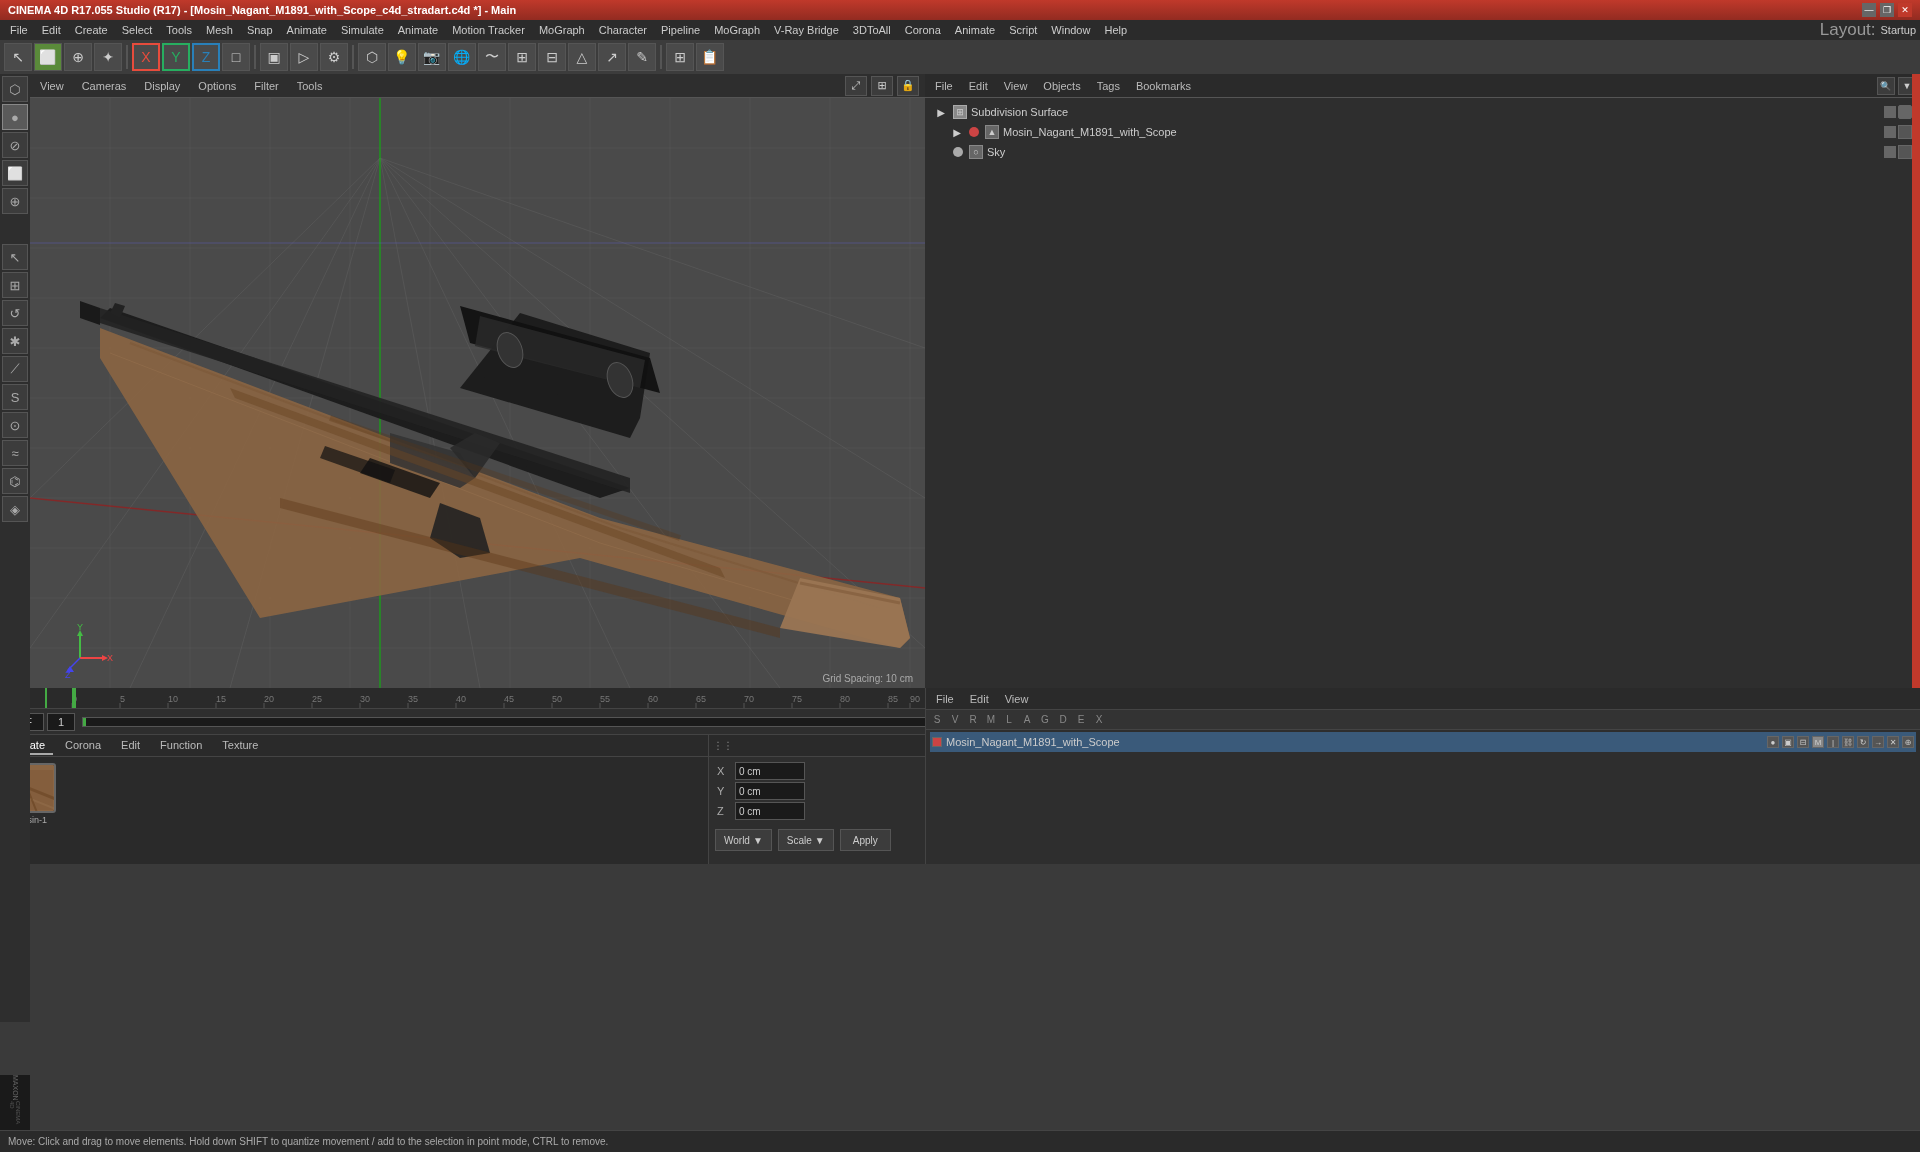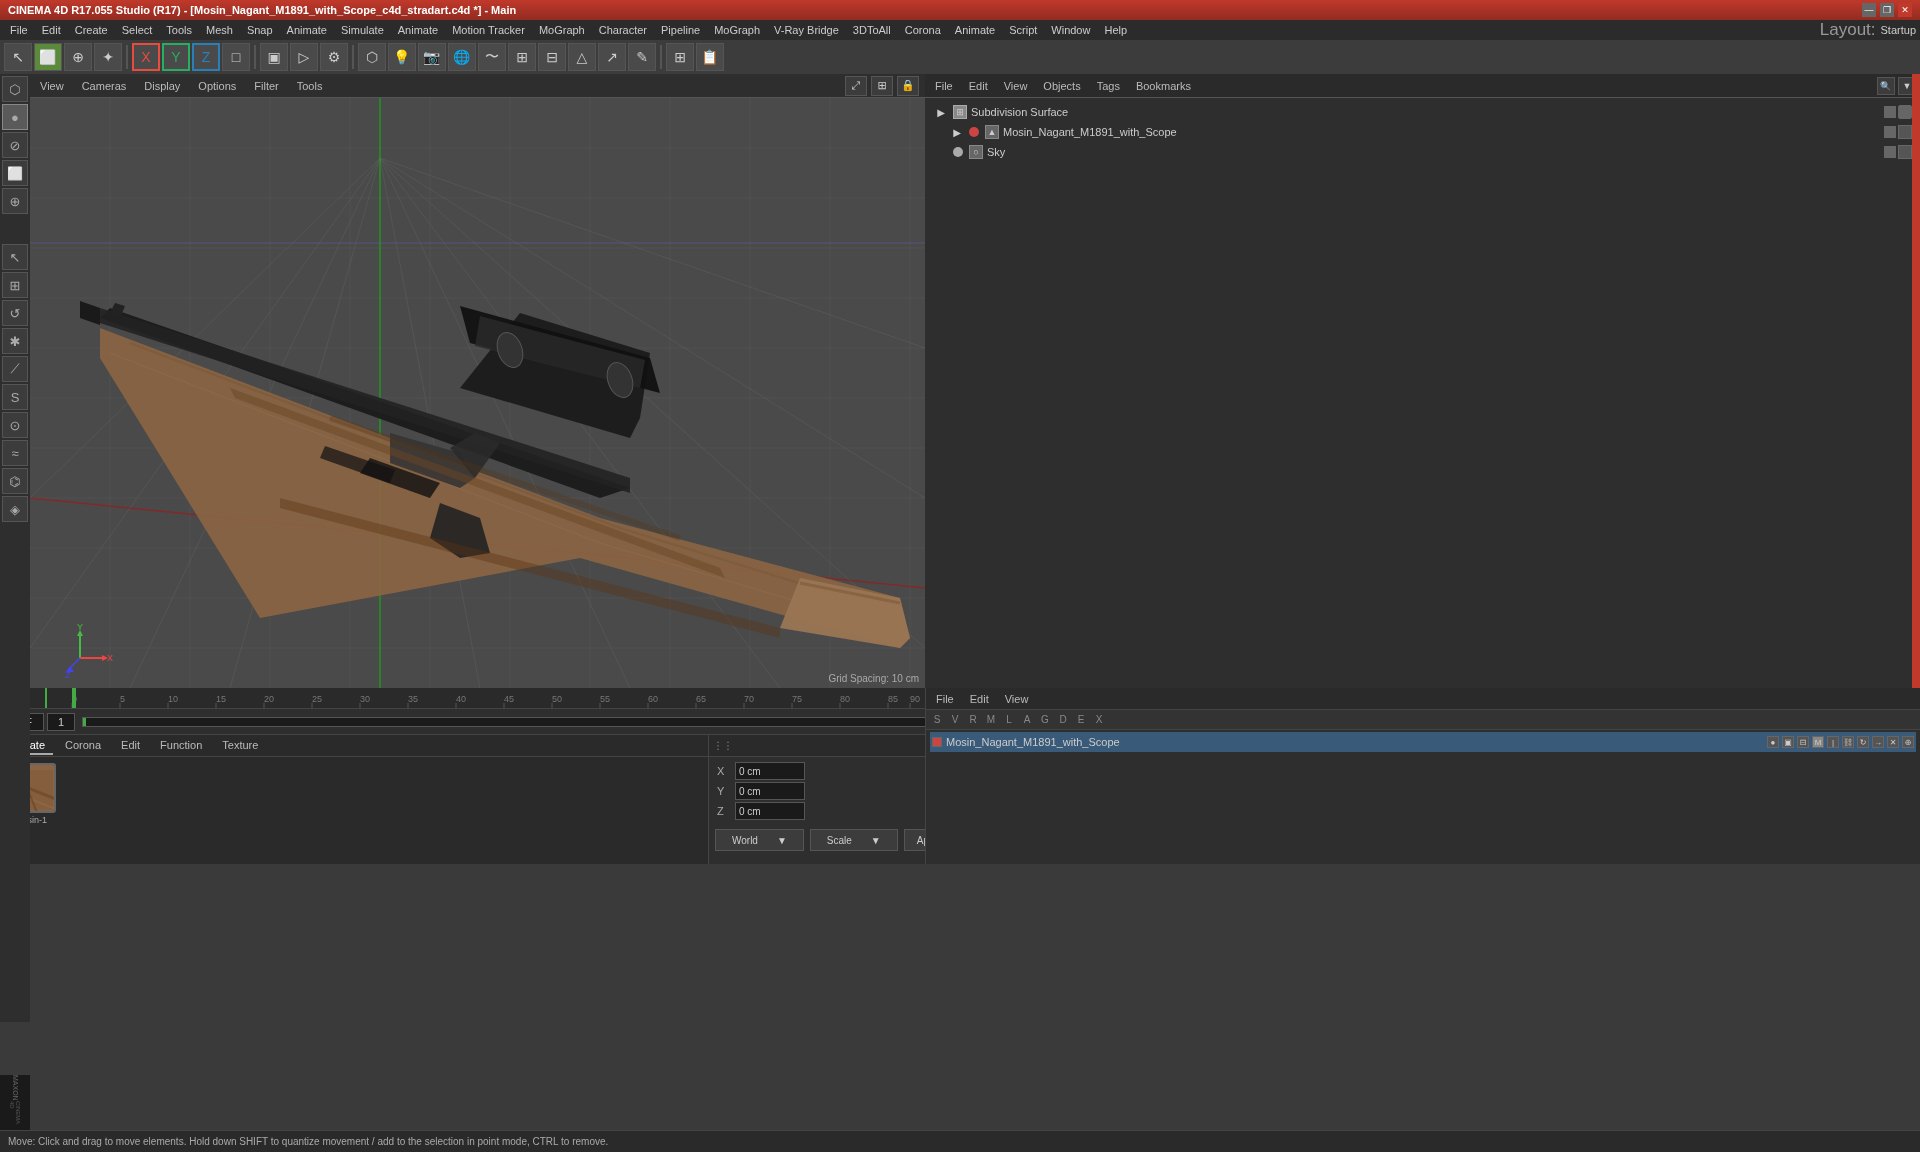--- a/index.html
+++ b/index.html
@@ -168,21 +168,21 @@
     #viewport-label {
       position: absolute;
       top: 4px;
       left: 6px;
       color: #ccc;
       font-size: 11px;
     }
     #grid-spacing {
       position: absolute;
       bottom: 4px;
-      right: 6px;
+      right: 12px;
       color: #aaa;
       font-size: 10px;
     }
 
     
     #viewport-grid {
       position: absolute;
       top: 0; left: 0;
       width: 100%; height: 100%;
     }
@@ -393,24 +393,24 @@
       gap: 6px;
       padding: 4px 6px;
     }
     .coord-mode-btn {
       height: 22px;
       background: #3c3c3c;
       border: 1px solid #555;
       color: #ccc;
       font-size: 10px;
       cursor: pointer;
-      padding: 0 16px;
-      display: flex;
-      align-items: center;
-      gap: 19px;
+      padding: 0 8px;
+      display: flex;
+      align-items: center;
+      gap: 3px;
     }
     .apply-btn {
       height: 22px;
       background: #3c3c3c;
       border: 1px solid #555;
       color: #ccc;
       font-size: 10px;
       cursor: pointer;
       padding: 0 12px;
     }

